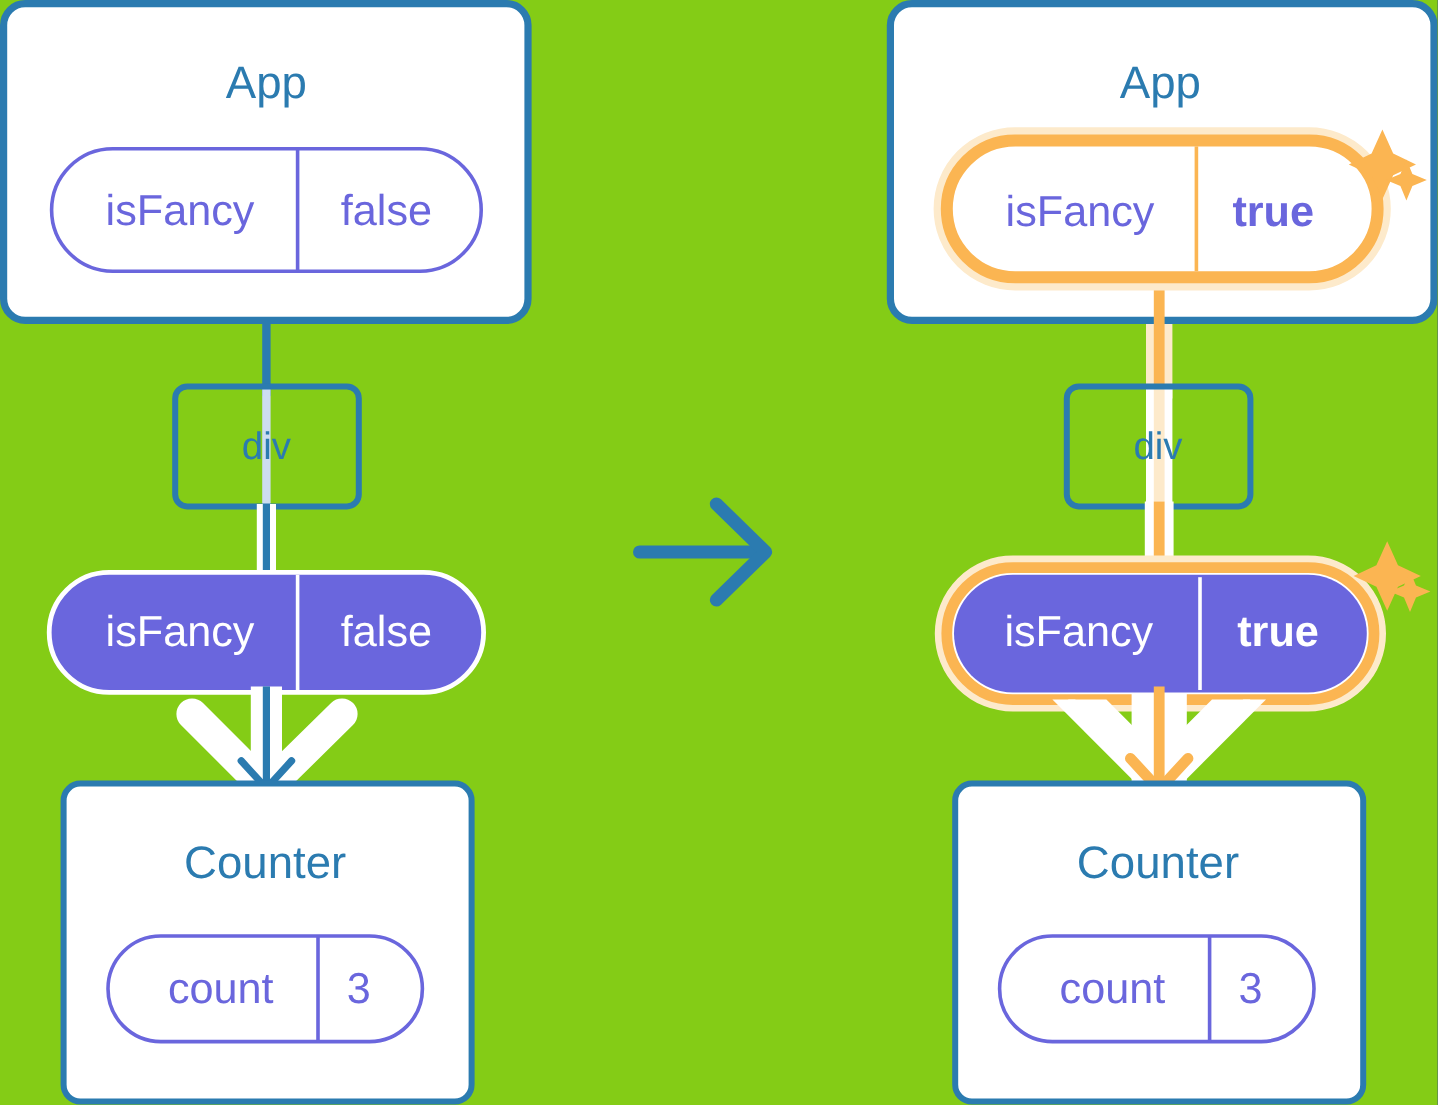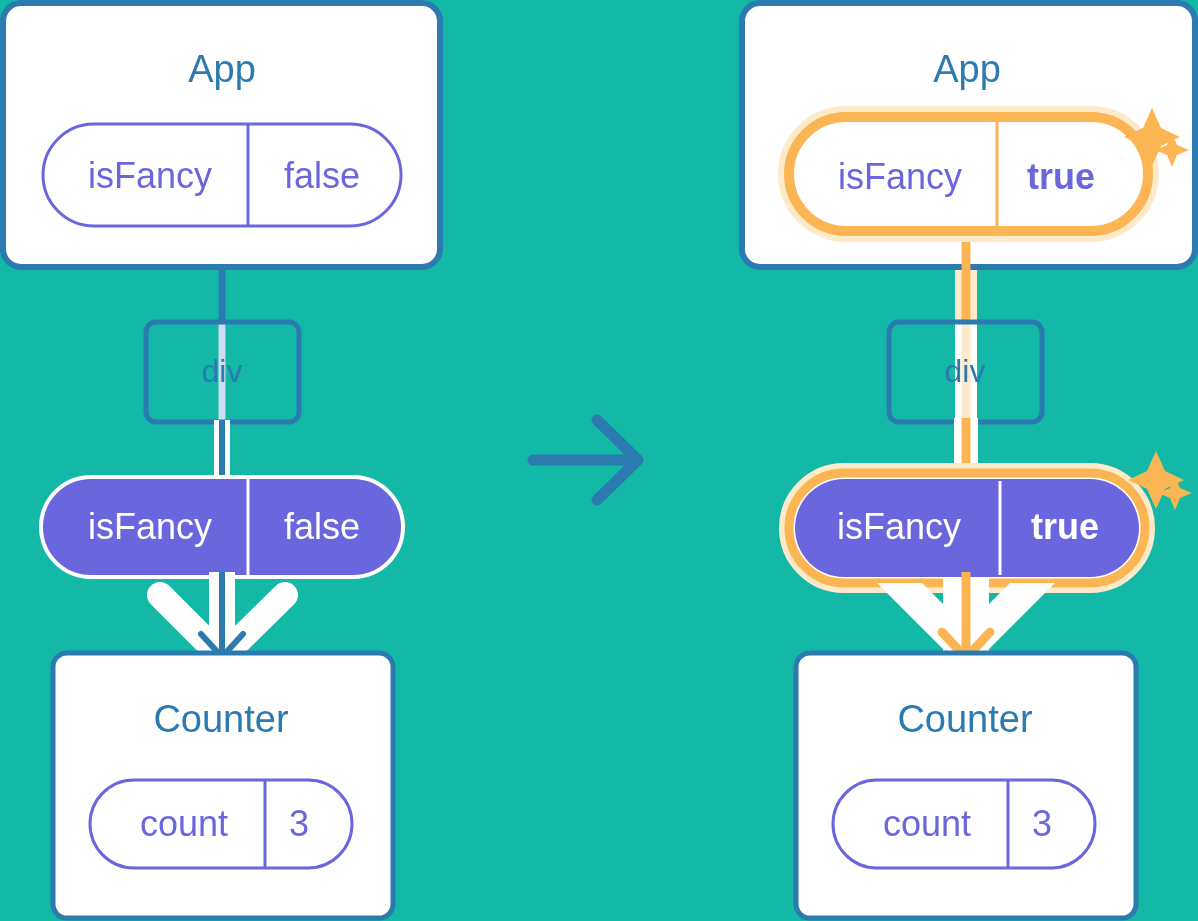--- a/index.html
+++ b/index.html
@@ -10,21 +10,21 @@
   body {
     width: 1198px;
     height: 921px;
     overflow: hidden;
     font-family: "Liberation Sans", sans-serif;
   }
   #stage {
     position: relative;
     width: 1198px;
     height: 921px;
-    background: #14b8a6;
+    background: #84cc16;
   }
   #diagram {
     position: absolute;
     top: 0;
     left: 0;
     width: 1198px;
     height: 921px;
     display: block;
   }
   .box-title {

